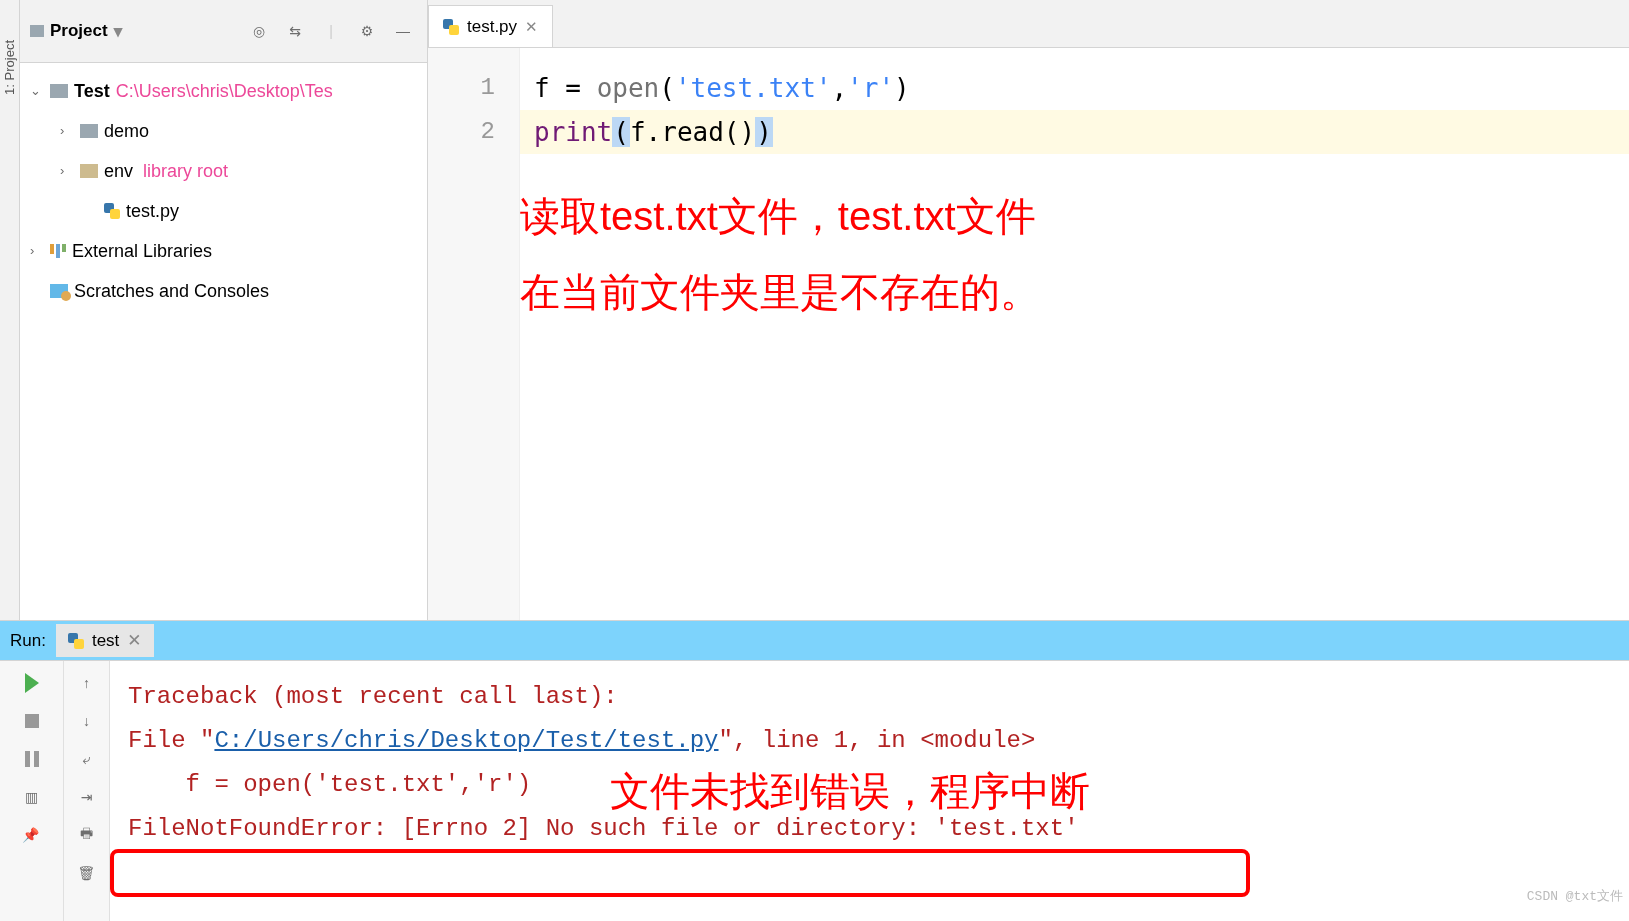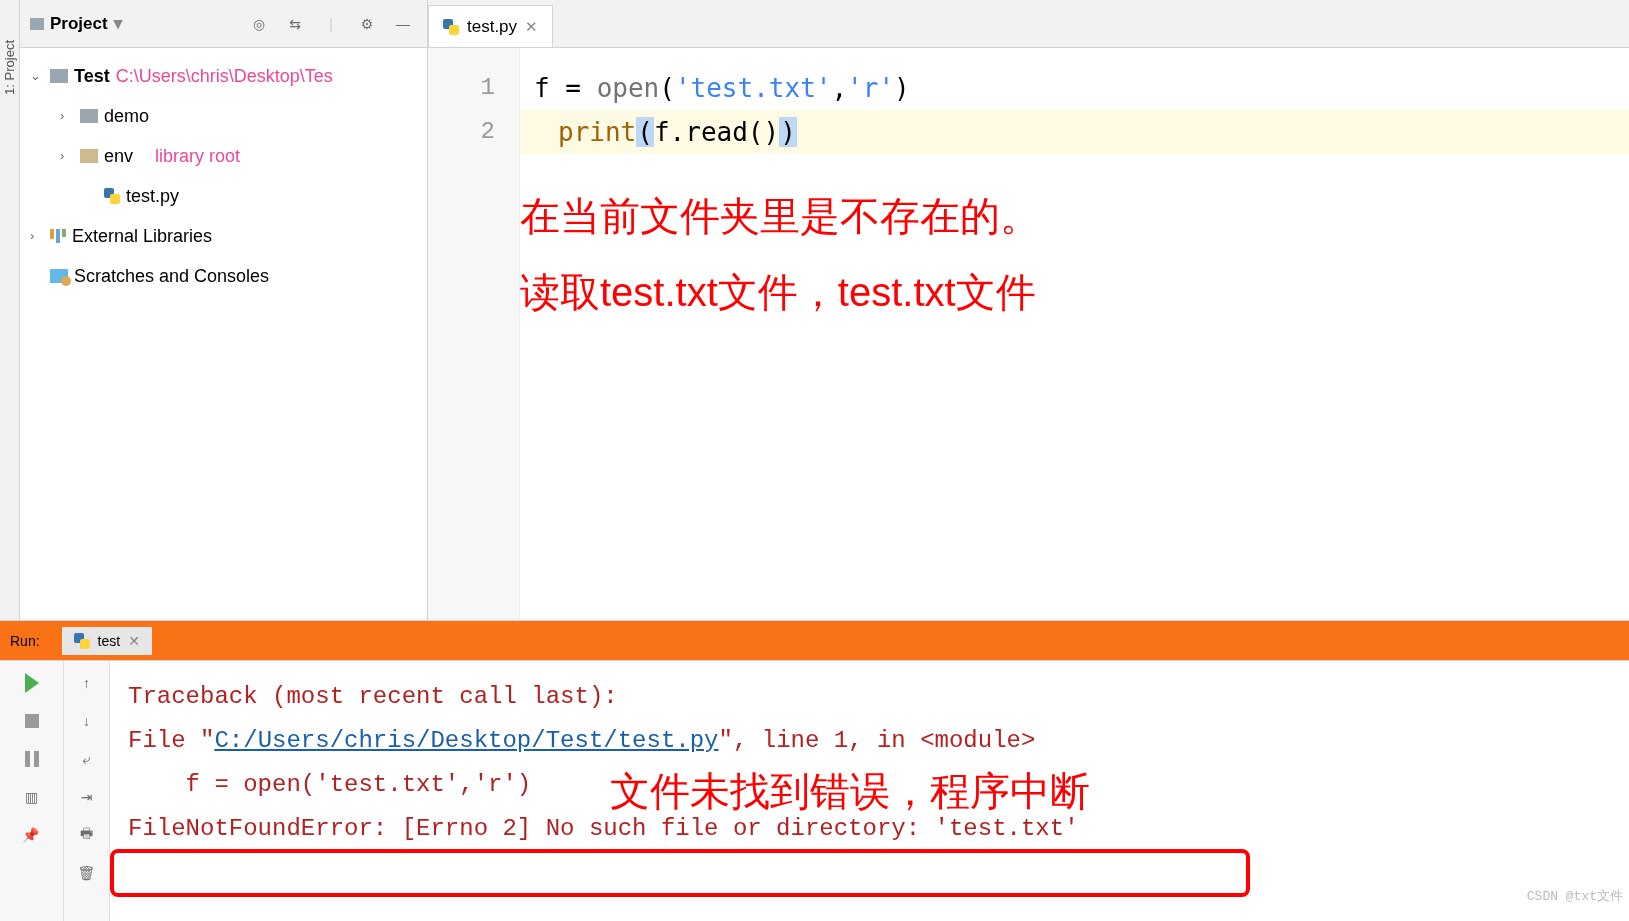--- a/index.html
+++ b/index.html
@@ -31,21 +31,21 @@
   color: #555;
 }
 .project-panel {
   width: 408px;
   background: #fff;
   border-right: 1px solid #d4d4d4;
   display: flex;
   flex-direction: column;
 }
 .project-header {
-  height: 48px;
+  height: 63px;
   background: #f2f2f2;
   border-bottom: 1px solid #d4d4d4;
   display: flex;
   align-items: center;
   padding: 0 10px;
   gap: 8px;
 }
 .project-header .title {
   display: flex;
   align-items: center;
@@ -136,48 +136,48 @@
   position: absolute;
   left: 0; right: 0;
   top: 62px;
   height: 44px;
   background: #fffae3;
   z-index: 0;
 }
 .code pre { position: relative; z-index: 1; white-space: pre; }
 .kw-func { color: #737373; }
 .kw-str { color: #3b82f6; }
-.kw-builtin { color: #a16207; margin-left: 24px; }
+.kw-builtin { color: #701a75; }
 .sel-bracket { background: #bcd8f5; padding: 0 1px; }
 .annotation {
   position: absolute;
   left: 0px;
   top: 130px;
   font-size: 40px;
   font-family: "Microsoft YaHei", sans-serif;
   color: #ff0000;
   line-height: 1.9;
   z-index: 2;
 }
 
 .run-panel {
   border-top: 1px solid #d4d4d4;
   background: #fff;
   display: flex;
   flex-direction: column;
 }
 .run-header {
   height: 40px;
-  background: #f97316;
+  background: #7dd3fc;
   border-bottom: 1px solid #d4d4d4;
   display: flex;
   align-items: center;
   padding: 0 10px;
-  gap: 22px;
-  font-size: 14px;
+  gap: 10px;
+  font-size: 17px;
 }
 .run-tab {
   background: #e6e6e6;
   display: flex;
   align-items: center;
   gap: 8px;
   padding: 6px 12px;
 }
 .run-tab .close { color: #888; }
 .run-body { display: flex; height: 260px; }
@@ -279,21 +279,21 @@
         <span class="indent1"></span>
         <span class="chev">›</span>
         <span class="folder-icon"></span>
         <span>demo</span>
       </div>
       <div class="tree-row">
         <span class="indent1"></span>
         <span class="chev">›</span>
         <span class="folder-icon tan"></span>
         <span>env</span>
-        <span class="muted" style="margin-left:16px">library root</span>
+        <span class="muted" style="margin-left:4px">library root</span>
       </div>
       <div class="tree-row">
         <span class="indent2"></span>
         <span class="chev"></span>
         <span class="pyfile-icon"></span>
         <span>test.py</span>
       </div>
       <div class="tree-row">
         <span class="chev">›</span>
         <span class="extlib-icon">
@@ -322,22 +322,22 @@
     <div class="editor-body">
       <div class="gutter">
         <div>1</div>
         <div>2</div>
       </div>
       <div class="code">
         <div class="line2-hl"></div>
         <pre><span>f </span><span>= </span><span class="kw-func">open</span><span>(</span><span class="kw-str">'test.txt'</span><span>,</span><span class="kw-str">'r'</span><span>)</span></pre>
         <pre><span class="kw-builtin">print</span><span class="sel-bracket">(</span><span>f.read()</span><span class="sel-bracket">)</span></pre>
         <div class="annotation">
+          <div>读取test.txt文件，test.txt文件</div>
           <div>在当前文件夹里是不存在的。</div>
-          <div>读取test.txt文件，test.txt文件</div>
         </div>
       </div>
     </div>
   </div>
 </div>
 
 <div class="run-panel">
   <div class="run-header">
     <span>Run:</span>
     <div class="run-tab">

